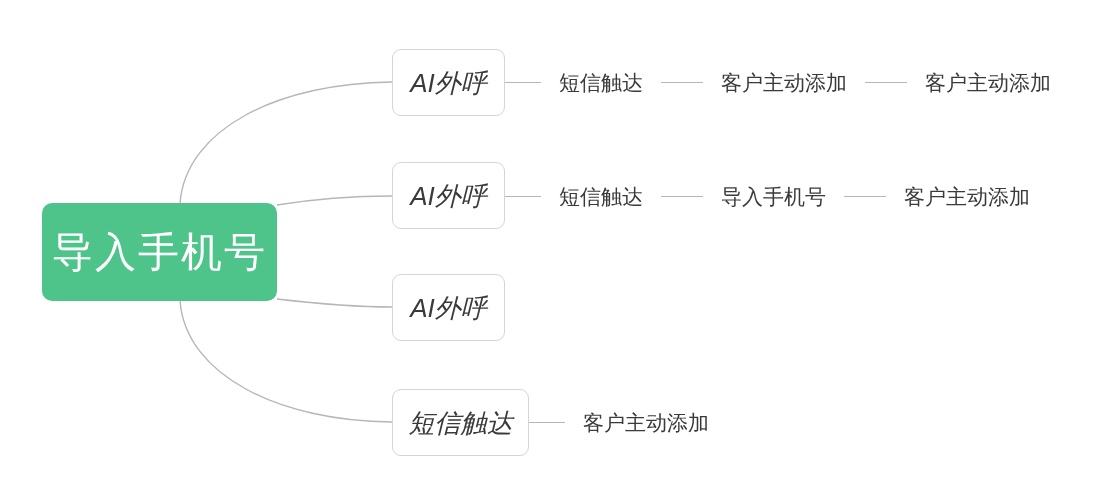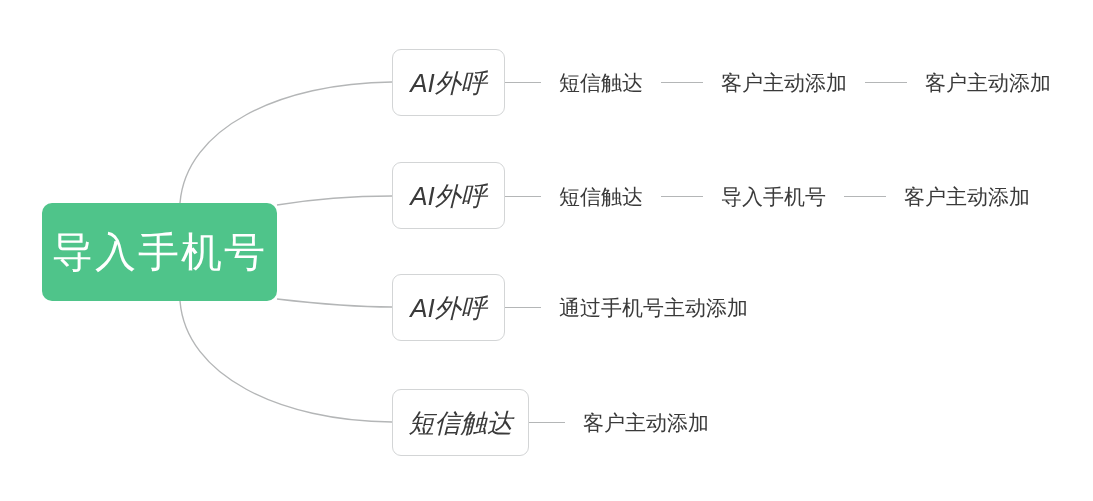--- a/index.html
+++ b/index.html
@@ -130,23 +130,19 @@
 
   <div class="chain" style="left:505px; top:186px; height:20px;">
     <span class="chain-dash lead"></span>
     <span class="chain-text">短信触达</span>
     <span class="chain-dash"></span>
     <span class="chain-text">导入手机号</span>
     <span class="chain-dash"></span>
     <span class="chain-text">客户主动添加</span>
   </div>
 
-  <div class="chain" style="left:505px; top:297px; height:20px;">
-    <span class="chain-dash lead"></span>
-    <span class="chain-text">通过手机号主动添加</span>
-  </div>
 
   <div class="chain" style="left:529px; top:412px; height:20px;">
     <span class="chain-dash lead"></span>
     <span class="chain-text">客户主动添加</span>
   </div>
 
 </div>
 
 </body></html>

